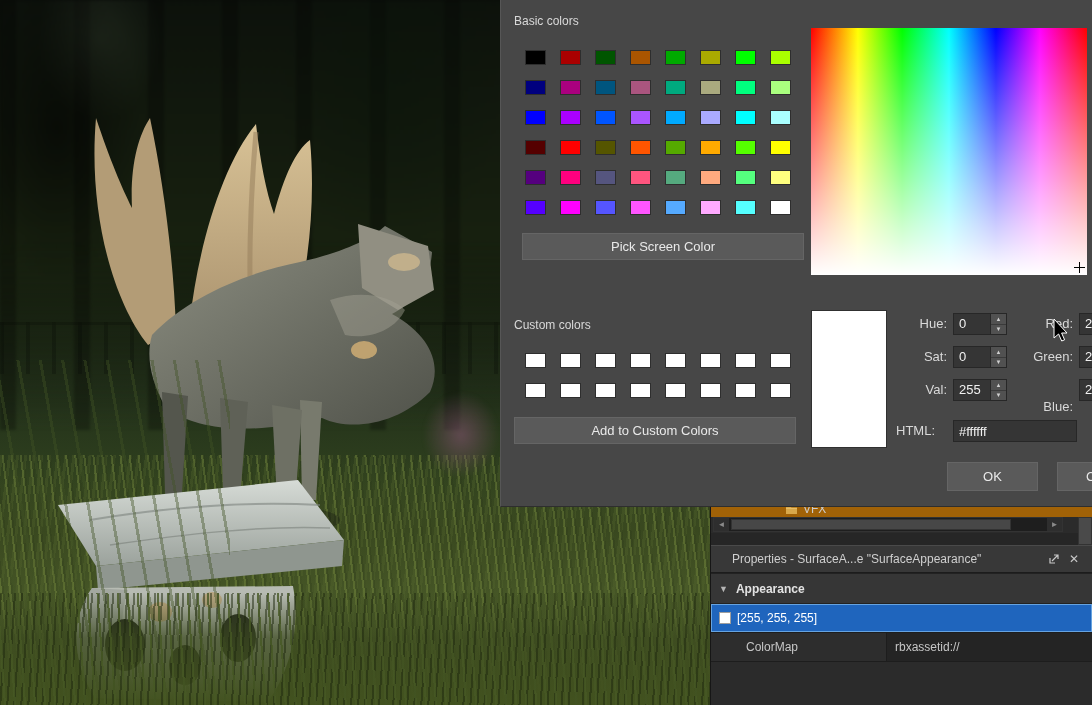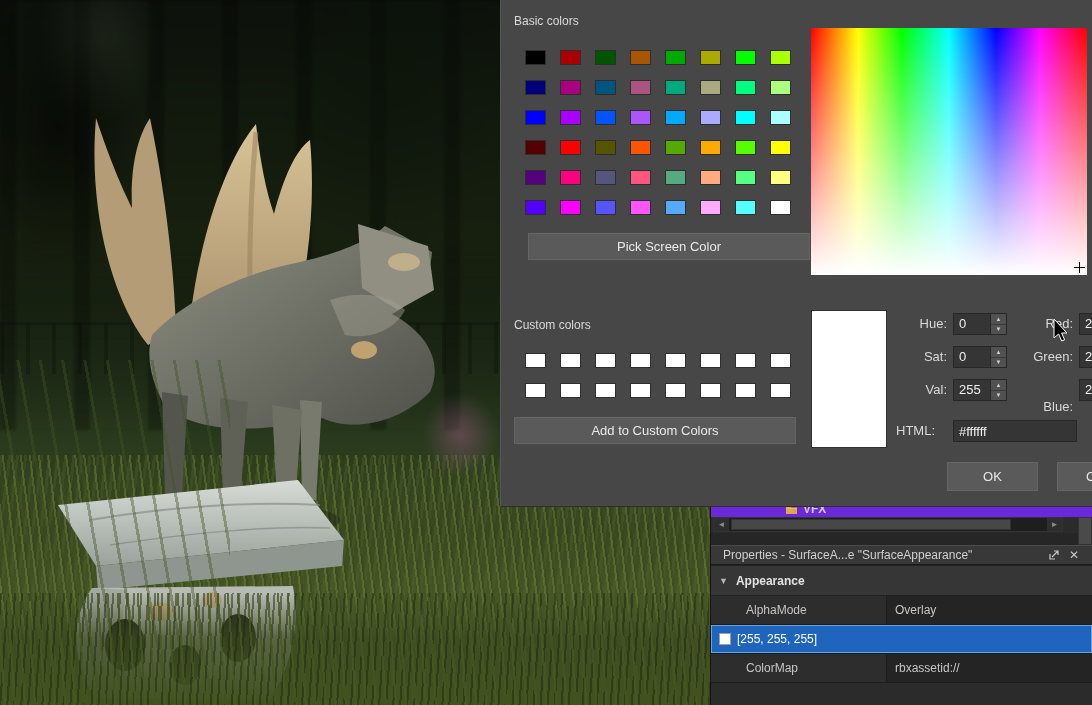--- a/index.html
+++ b/index.html
@@ -68,35 +68,35 @@
   .html-input { position:absolute; left:452px; top:420px; width:124px; height:22px; background:#353535;
                 border:1px solid #272727; color:#f0f0f0; font-size:13px; padding:0 5px;
                 font-family:"Liberation Sans", sans-serif; }
 
   
   .mouse-cursor { position:absolute; left:1053px; top:318px; z-index:9; }
 
   
   .dock { position:absolute; left:710px; top:505px; width:382px; height:200px; background:#2b2b2b;
           border-left:1px solid #161616; z-index:1; overflow:hidden; color:#c6c6c6; font-size:12px; }
-  .explorer-sliver { height:12px; overflow:hidden; background:#6d28d9; position:relative;font-weight:bold; }
+  .explorer-sliver { height:12px; overflow:hidden; background:#a16207; position:relative; }
   .explorer-row { position:absolute; left:74px; top:-5px; height:18px; display:flex; align-items:center; gap:5px; }
   .explorer-row span.lbl { color:#cccccc; font-size:12px; }
   .hscroll-zone { height:16px; position:relative; background:#2b2b2b; }
   .hscrollbar { position:absolute; left:2px; top:0; width:350px; height:15px; display:flex; background:#1e1e1e;
                 border:1px solid #333; }
   .scroll-btn { width:15px; background:#2e2e2e; color:#8a8a8a; font-size:8px; display:flex; align-items:center;
                 justify-content:center; cursor:pointer; }
   .scroll-track { flex:1; position:relative; }
   .scroll-thumb { position:absolute; left:2px; top:1px; bottom:1px; width:88%; background:#474747;
                   border:1px solid #333; cursor:grab; }
   .vscroll-seg { position:absolute; right:0; top:0; width:14px; height:28px; background:#4a4a4a; border:1px solid #333; }
   .dock-gap { height:12px; background:#262626; }
-  .props-title { height:20px; background:#383838; border-top:1px solid #4a4a4a; border-bottom:1px solid #1c1c1c;
-                 display:flex; align-items:center; padding:0 8px 0 12px; color:#cfcfcf; }
+  .props-title { height:28px; background:#383838; border-top:1px solid #4a4a4a; border-bottom:1px solid #1c1c1c;
+                 display:flex; align-items:center; padding:0 8px 0 21px; color:#cfcfcf; }
   .props-title .t { flex:1; white-space:nowrap; overflow:hidden; }
   .title-btn { width:20px; height:18px; display:flex; align-items:center; justify-content:center;
                color:#c8c8c8; cursor:pointer; }
   .filter-wrap { height:32px; padding:4px 6px; background:#2b2b2b; }
   .filter-input { width:100%; height:100%; background:#1f1f1f; border:1px solid #3a3a3a; color:#cfcfcf;
                   font-size:12px; padding:0 8px; font-family:"Liberation Sans", sans-serif; }
   .filter-input::placeholder { color:#9a9a9a; }
   .section-hdr { height:31px; background:#363636; border-top:1px solid #222; border-bottom:1px solid #222;
                  display:flex; align-items:center; padding-left:8px; gap:8px; cursor:pointer; }
   .section-hdr .chev { color:#b5b5b5; font-size:9px; }
@@ -216,21 +216,21 @@
         <div class="swatch" style="background: rgb(85, 0, 255);"></div>
         <div class="swatch" style="background: rgb(255, 0, 255);"></div>
         <div class="swatch" style="background: rgb(85, 85, 255);"></div>
         <div class="swatch" style="background: rgb(255, 85, 255);"></div>
         <div class="swatch" style="background: rgb(85, 170, 255);"></div>
         <div class="swatch" style="background: rgb(255, 170, 255);"></div>
         <div class="swatch" style="background: rgb(85, 255, 255);"></div>
         <div class="swatch" style="background: rgb(255, 255, 255);"></div>
       </div>
 
-    <div class="dlg-btn" style="left:27px; top:233px; width:282px; height:27px;">Pick Screen Color</div>
+    <div class="dlg-btn" style="left:21px; top:233px; width:282px; height:27px;">Pick Screen Color</div>
 
     <div class="gradient">
       <div class="gradient-marker"></div>
     </div>
 
     <div class="dlg-label" style="left:13px; top:318px;">Custom colors</div>
     <div class="swatch-grid" style="left:24px; top:353px;">
         <div class="swatch" style="background: rgb(255, 255, 255);"></div>
         <div class="swatch" style="background: rgb(255, 255, 255);"></div>
         <div class="swatch" style="background: rgb(255, 255, 255);"></div>
@@ -337,26 +337,20 @@
         </span>
     </div>
 
 
     <div class="section-hdr">
       <span class="chev">▼</span>
       <span class="lbl">Appearance</span>
     </div>
 
     <div>
-        <div class="prop-row">
-          <div class="prop-name">AlphaMode</div>
-          <div class="prop-value">
-            <span>Overlay</span>
-          </div>
-        </div>
         <div class="prop-row selected">
           <div class="prop-value">
             <span class="prop-swatch" style="background: rgb(255, 255, 255);"></span>
             <span>[255, 255, 255]</span>
           </div>
         </div>
         <div class="prop-row">
           <div class="prop-name">ColorMap</div>
           <div class="prop-value">
             <span>rbxassetid://</span>

